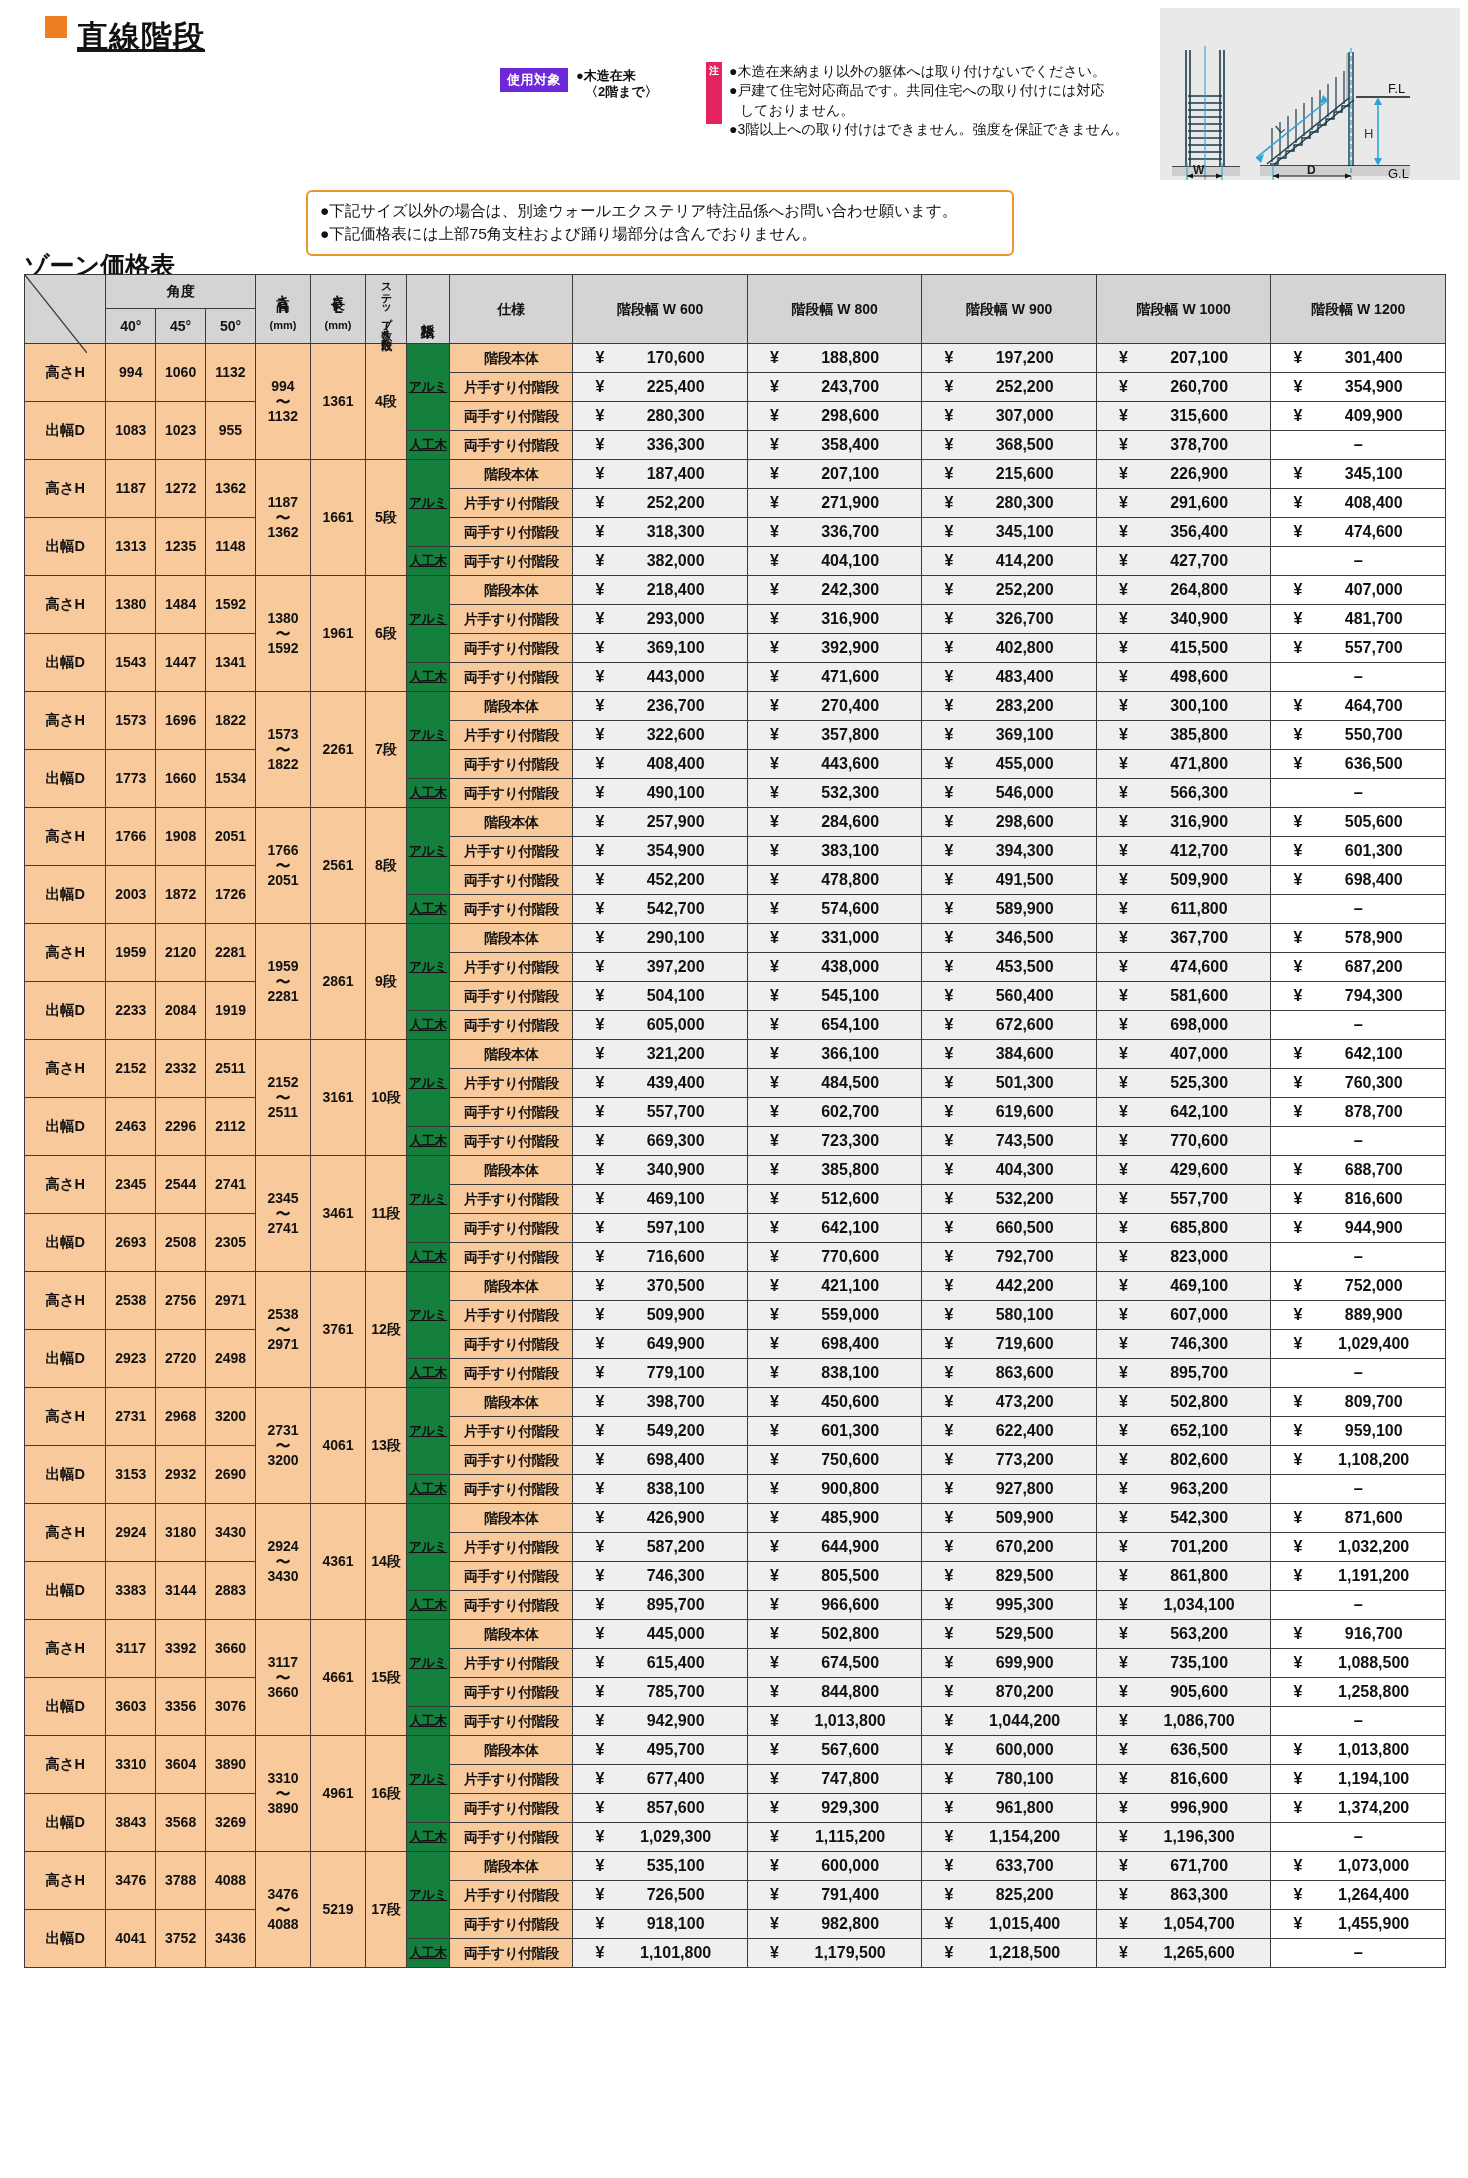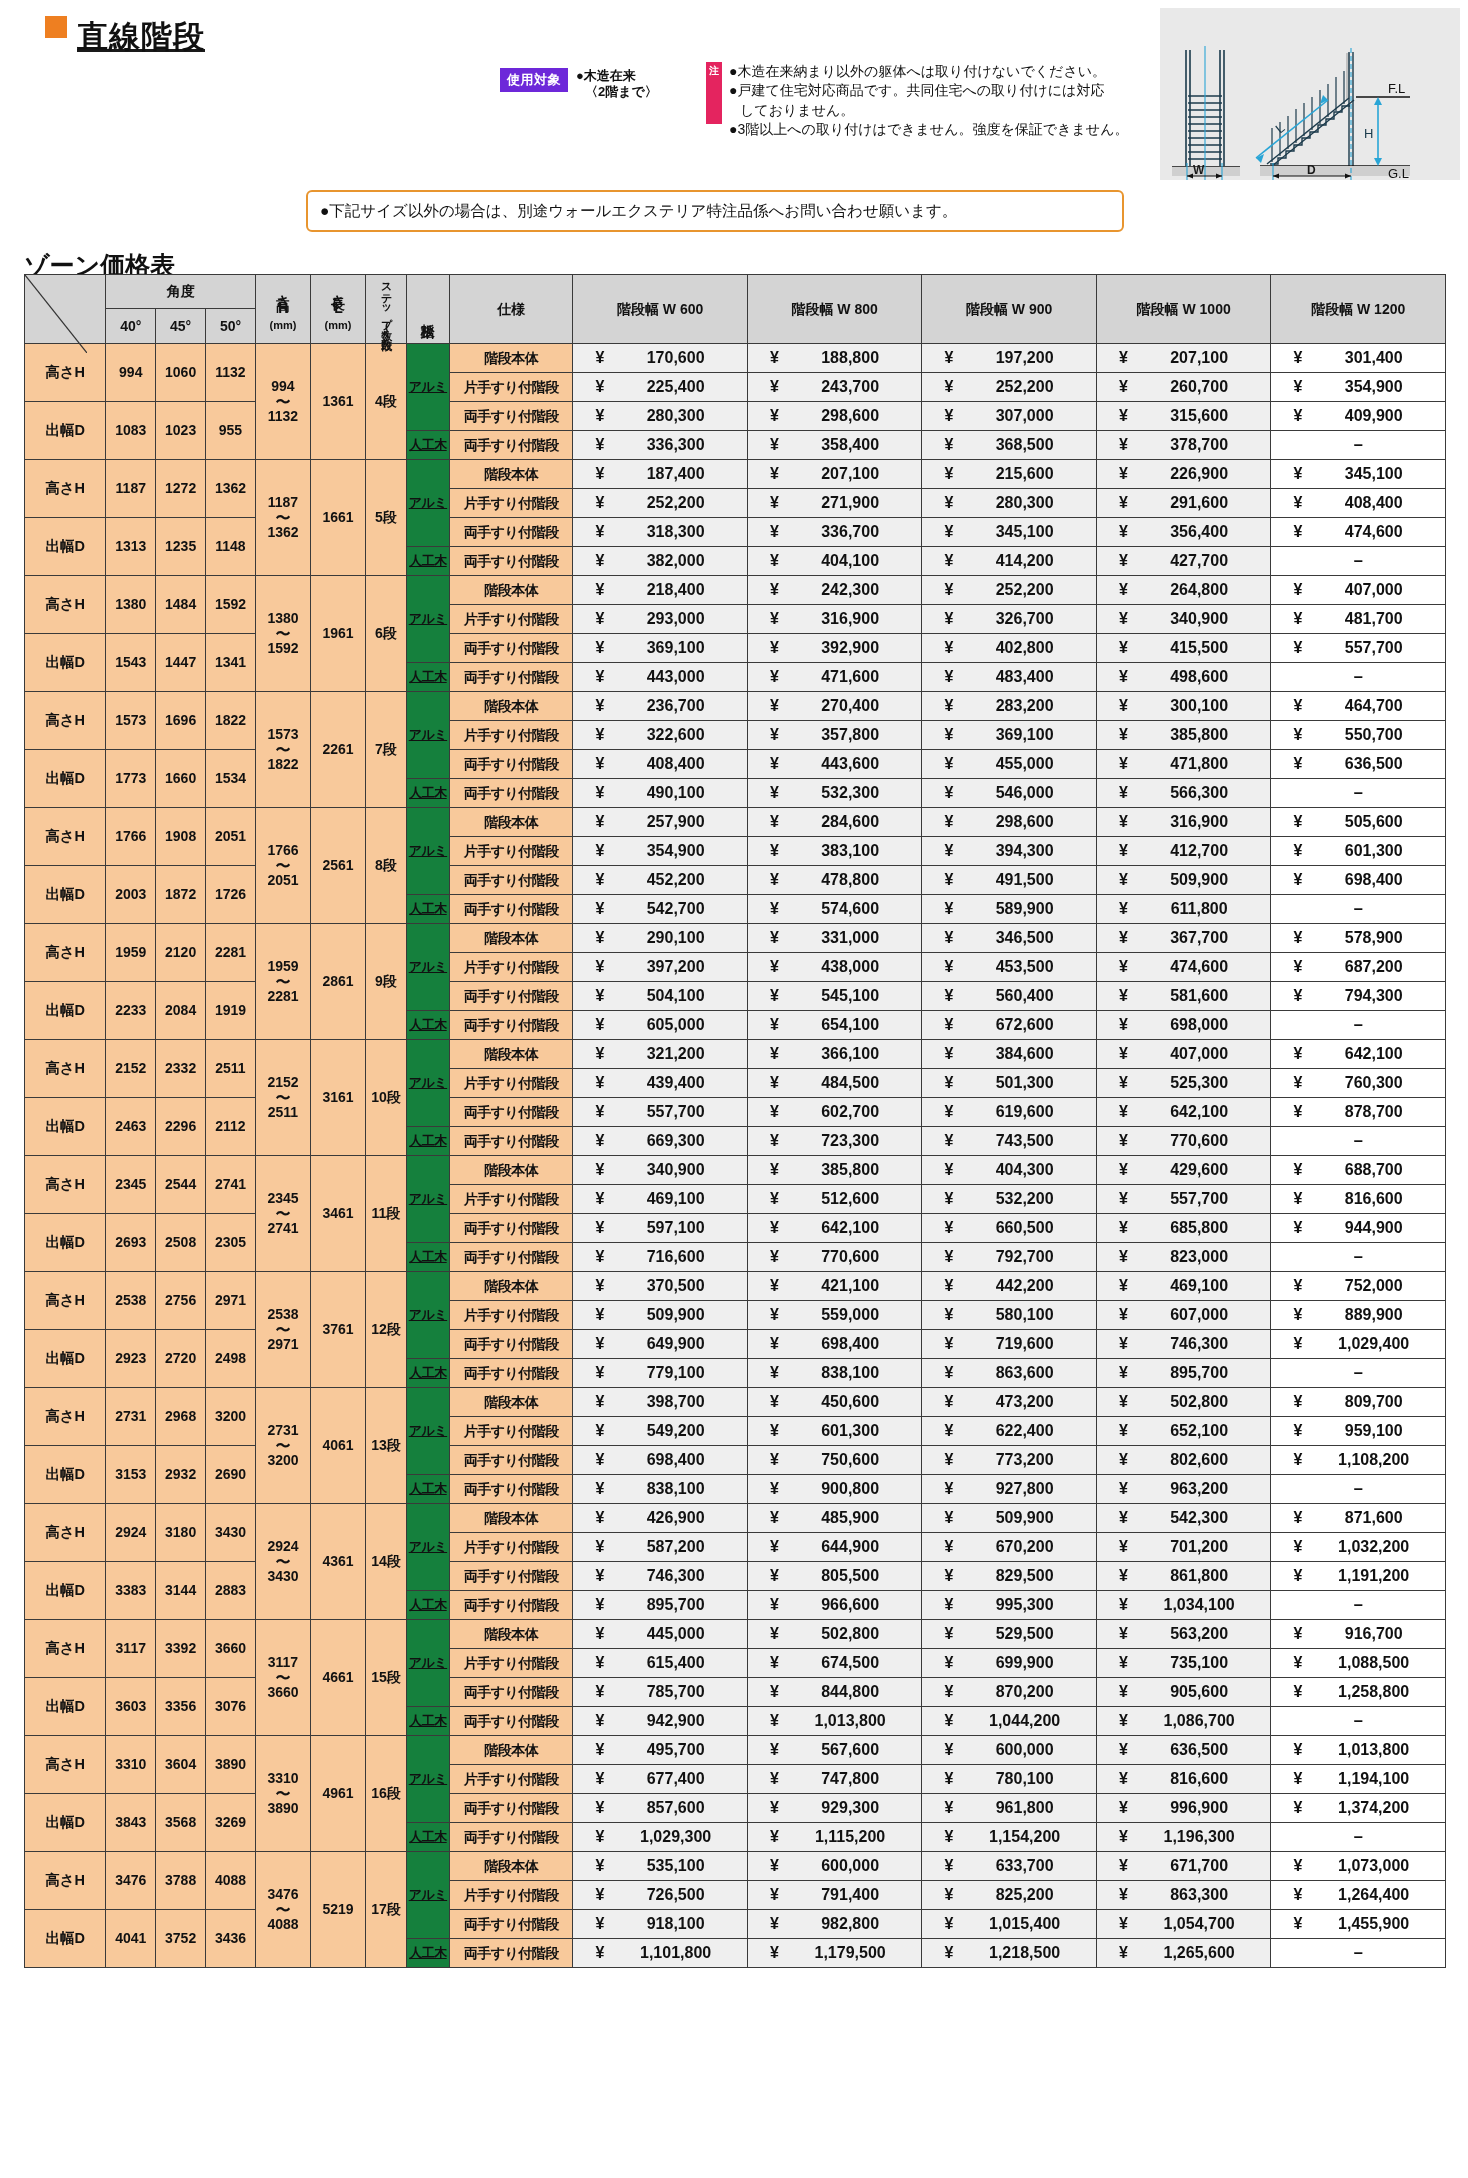--- a/index.html
+++ b/index.html
@@ -39,21 +39,21 @@
   .caution-tag{
     background:#E4245F; color:#fff; width:16px; min-height:62px;
     font-size:10px; font-weight:bold; text-align:center; padding-top:3px;
     line-height:1.1;
   }
   .caution-lines{ margin-left:7px; font-size:14px; line-height:1.38; color:#111; white-space:nowrap;}
   .caution-lines div.ind{ padding-left:11px; }
 
   
   .info-box{
-    position:absolute; left:306px; top:190px; width:818px;
+    position:absolute; left:306px; top:190px; width:708px;
     border:2px solid #E8952F; border-radius:6px; background:#fff;
     padding:7px 12px 8px 12px;
   }
   .info-box div{ font-size:15.5px; line-height:1.5; font-weight:500; color:#111; white-space:nowrap;}
 
   
   .zone-label{ position:absolute; left:24px; top:249px; font-size:25px; font-weight:bold; color:#111; }
 
   
   .tbl-wrap{ position:absolute; left:24px; top:274px; width:1422px; }
@@ -208,20 +208,21 @@
   <div class="caution-lines">
     <div>●木造在来納まり以外の躯体へは取り付けないでください。</div>
     <div>●戸建て住宅対応商品です。共同住宅への取り付けには対応</div>
     <div class="ind">しておりません。</div>
     <div>●3階以上への取り付けはできません。強度を保証できません。</div>
   </div>
 </div>
 
 <div class="info-box">
   <div>●下記サイズ以外の場合は、別途ウォールエクステリア特注品係へお問い合わせ願います。</div>
+  <div>●下記価格表には上部75角支柱および踊り場部分は含んでおりません。</div>
 </div>
 
 <div class="zone-label">ゾーン価格表</div>
 
 <div class="tbl-wrap">
   <table class="price">
     <colgroup>
       <col class="c-lab">
         <col class="c-ang">
         <col class="c-ang">

